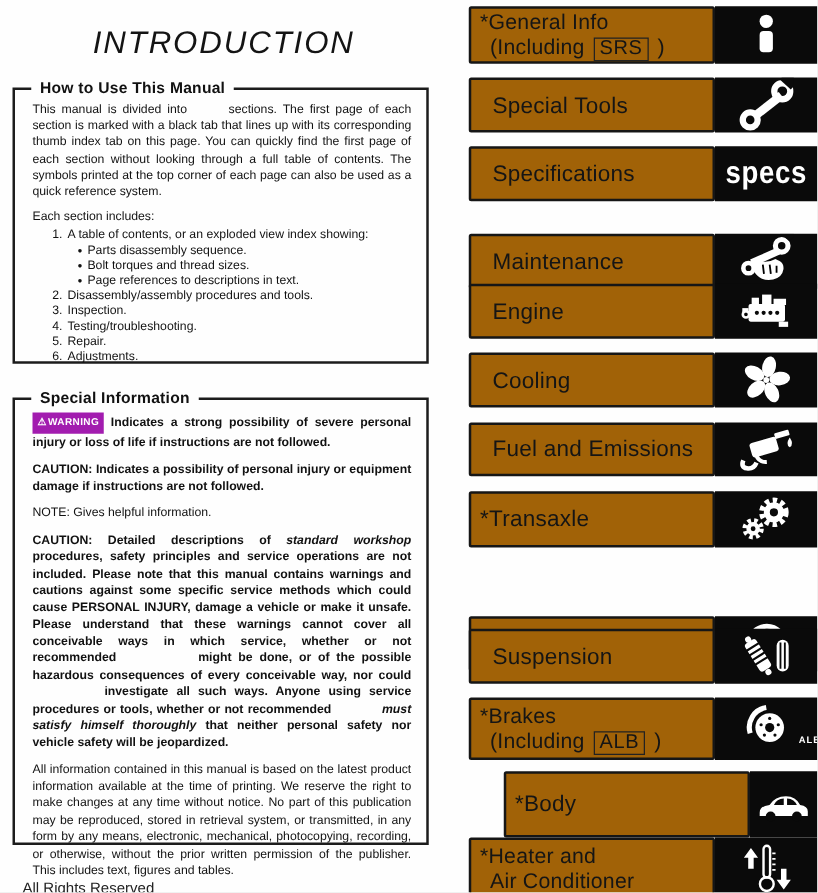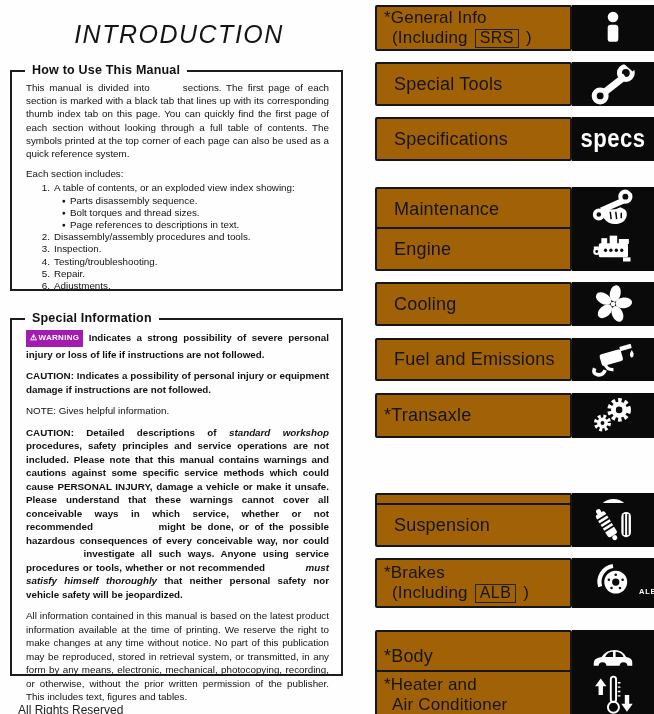--- a/index.html
+++ b/index.html
@@ -309,21 +309,21 @@
                 <circle cx="31.6" cy="29.5" r="1.4"></circle>
                 <circle cx="22.4" cy="29.5" r="1.4"></circle>
                 <circle cx="19.5" cy="20.5" r="1.4"></circle>
               </g>
               <path d="M24 5.5 A 17.5 17.5 0 0 0 10 28" fill="none" stroke="#fff" stroke-width="4.5"></path>
             </svg>
           </span>
           <span class="icon-caption">ALB</span>
         </div>
       </div>
-      <div class="tab" style="top: 630px; height: 53px;">
+      <div class="tab" style="top: 617px; height: 53px; margin-left: 28px;">
         <div class="tab-label">
           <div class="tl star"><span>*Body</span></div>
         </div>
         <div class="tab-icon">
           <span class="icon-wrap">
             <svg width="48" height="42" viewBox="0 0 48 48">
               <path d="M2 31 q0 -6 9 -7 q5 -8 15 -8 q9 0 13 8 q7 1 7 6 v4 h-44 z" fill="#fff"></path>
               <path d="M15 24 q2.5 -6 9 -6 l0 6 z" fill="#0a0a0a"></path>
               <path d="M27 18 q7 0.5 9 6 l-9 0 z" fill="#0a0a0a"></path>
               <circle cx="12" cy="34.5" r="4.5" fill="#0a0a0a"></circle>

